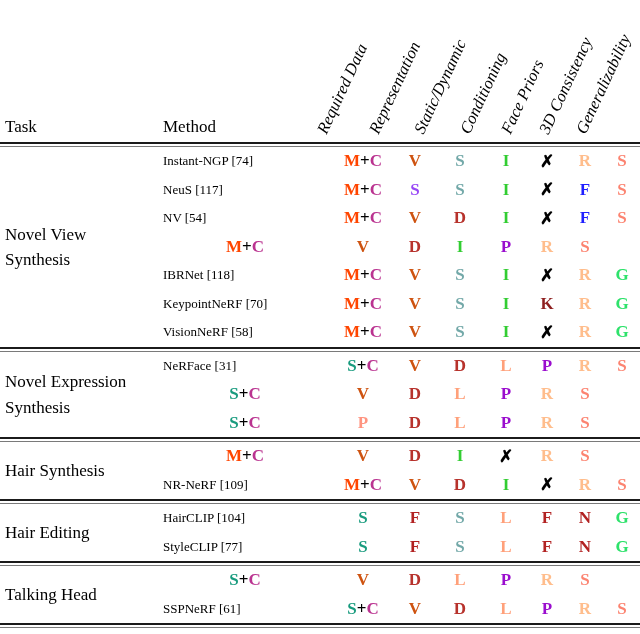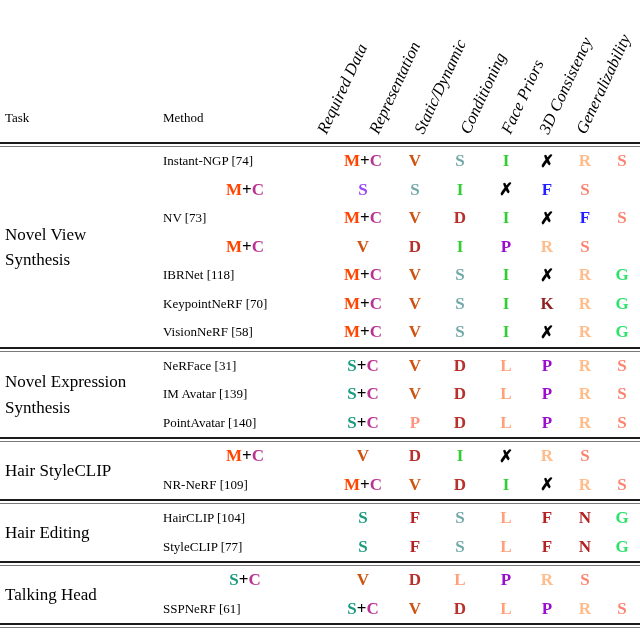--- a/index.html
+++ b/index.html
@@ -2,21 +2,21 @@
 <html><head>
 <meta charset="utf-8">
 <style>
   html,body{margin:0;padding:0;background:#fff;}
   .page{
     width:640px;height:634px;position:relative;background:#fff;
     font-family:"Liberation Serif", serif;color:#000;overflow:hidden;
   }
   
   .header{position:relative;height:142px;}
-  .hlabel{position:absolute;bottom:16px;font-size:13px;text-align:right;}
+  .hlabel{position:absolute;bottom:5px;font-size:17px;text-align:right;}
   .hlabel.task{left:5px;}
   .hlabel.method{left:163px;}
   .rot{
     position:absolute;bottom:5px;white-space:nowrap;
     font-style:italic;font-size:16.5px;
     transform-origin:0 100%;transform:rotate(-65deg);
   }
   
   .rule{height:2px;border-top:2px solid #1b1b1b;border-bottom:1px solid #7a7a7a;}
   
@@ -56,31 +56,32 @@
           <div class="cell data"><span style="color: rgb(255, 69, 0);">M</span><span style="color: rgb(0, 0, 0);">+</span><span style="color: rgb(186, 51, 144);">C</span></div>
           <div class="cell data"><span style="color: rgb(206, 83, 16);">V</span></div>
           <div class="cell data"><span style="color: rgb(114, 168, 168);">S</span></div>
           <div class="cell data"><span style="color: rgb(50, 205, 50);">I</span></div>
           <div class="cell data"><span style="color: rgb(0, 0, 0);">✗</span></div>
           <div class="cell data"><span style="color: rgb(255, 189, 140);">R</span></div>
           <div class="cell data"><span style="color: rgb(252, 131, 112);">S</span></div>
         </div>
         <div class="row">
           <div class="cell"></div>
+          <div class="cell method">NeuS [117]</div>
           <div class="cell data"><span style="color: rgb(255, 69, 0);">M</span><span style="color: rgb(0, 0, 0);">+</span><span style="color: rgb(186, 51, 144);">C</span></div>
           <div class="cell data"><span style="color: rgb(151, 71, 245);">S</span></div>
           <div class="cell data"><span style="color: rgb(114, 168, 168);">S</span></div>
           <div class="cell data"><span style="color: rgb(50, 205, 50);">I</span></div>
           <div class="cell data"><span style="color: rgb(0, 0, 0);">✗</span></div>
           <div class="cell data"><span style="color: rgb(31, 31, 255);">F</span></div>
           <div class="cell data"><span style="color: rgb(252, 131, 112);">S</span></div>
         </div>
         <div class="row">
           <div class="cell"></div>
-          <div class="cell method">NV [73]</div>
+          <div class="cell method">NV [54]</div>
           <div class="cell data"><span style="color: rgb(255, 69, 0);">M</span><span style="color: rgb(0, 0, 0);">+</span><span style="color: rgb(186, 51, 144);">C</span></div>
           <div class="cell data"><span style="color: rgb(206, 83, 16);">V</span></div>
           <div class="cell data"><span style="color: rgb(183, 50, 44);">D</span></div>
           <div class="cell data"><span style="color: rgb(50, 205, 50);">I</span></div>
           <div class="cell data"><span style="color: rgb(0, 0, 0);">✗</span></div>
           <div class="cell data"><span style="color: rgb(31, 31, 255);">F</span></div>
           <div class="cell data"><span style="color: rgb(252, 131, 112);">S</span></div>
         </div>
         <div class="row">
           <div class="cell"></div>
@@ -138,45 +139,43 @@
           <div class="cell data"><span style="color: rgb(24, 155, 126);">S</span><span style="color: rgb(0, 0, 0);">+</span><span style="color: rgb(186, 51, 144);">C</span></div>
           <div class="cell data"><span style="color: rgb(206, 83, 16);">V</span></div>
           <div class="cell data"><span style="color: rgb(183, 50, 44);">D</span></div>
           <div class="cell data"><span style="color: rgb(255, 160, 122);">L</span></div>
           <div class="cell data"><span style="color: rgb(154, 13, 206);">P</span></div>
           <div class="cell data"><span style="color: rgb(255, 189, 140);">R</span></div>
           <div class="cell data"><span style="color: rgb(252, 131, 112);">S</span></div>
         </div>
         <div class="row">
           <div class="cell"></div>
-          <div class="cell method">IM Avatar [139]</div>
-          <div class="cell data"><span style="color: rgb(24, 155, 126);">S</span><span style="color: rgb(0, 0, 0);">+</span><span style="color: rgb(186, 51, 144);">C</span></div>
-          <div class="cell data"><span style="color: rgb(206, 83, 16);">V</span></div>
-          <div class="cell data"><span style="color: rgb(183, 50, 44);">D</span></div>
-          <div class="cell data"><span style="color: rgb(255, 160, 122);">L</span></div>
-          <div class="cell data"><span style="color: rgb(154, 13, 206);">P</span></div>
-          <div class="cell data"><span style="color: rgb(255, 189, 140);">R</span></div>
-          <div class="cell data"><span style="color: rgb(252, 131, 112);">S</span></div>
-        </div>
-        <div class="row">
-          <div class="cell"></div>
-          <div class="cell method">PointAvatar [140]</div>
+          <div class="cell data"><span style="color: rgb(24, 155, 126);">S</span><span style="color: rgb(0, 0, 0);">+</span><span style="color: rgb(186, 51, 144);">C</span></div>
+          <div class="cell data"><span style="color: rgb(206, 83, 16);">V</span></div>
+          <div class="cell data"><span style="color: rgb(183, 50, 44);">D</span></div>
+          <div class="cell data"><span style="color: rgb(255, 160, 122);">L</span></div>
+          <div class="cell data"><span style="color: rgb(154, 13, 206);">P</span></div>
+          <div class="cell data"><span style="color: rgb(255, 189, 140);">R</span></div>
+          <div class="cell data"><span style="color: rgb(252, 131, 112);">S</span></div>
+        </div>
+        <div class="row">
+          <div class="cell"></div>
           <div class="cell data"><span style="color: rgb(24, 155, 126);">S</span><span style="color: rgb(0, 0, 0);">+</span><span style="color: rgb(186, 51, 144);">C</span></div>
           <div class="cell data"><span style="color: rgb(255, 148, 128);">P</span></div>
           <div class="cell data"><span style="color: rgb(183, 50, 44);">D</span></div>
           <div class="cell data"><span style="color: rgb(255, 160, 122);">L</span></div>
           <div class="cell data"><span style="color: rgb(154, 13, 206);">P</span></div>
           <div class="cell data"><span style="color: rgb(255, 189, 140);">R</span></div>
           <div class="cell data"><span style="color: rgb(252, 131, 112);">S</span></div>
         </div>
       </div>
       <div class="rule"></div>
       <div class="group">
         <div class="task-label">
-          <div>Hair StyleCLIP</div>
+          <div>Hair Synthesis</div>
         </div>
         <div class="row">
           <div class="cell"></div>
           <div class="cell data"><span style="color: rgb(255, 69, 0);">M</span><span style="color: rgb(0, 0, 0);">+</span><span style="color: rgb(186, 51, 144);">C</span></div>
           <div class="cell data"><span style="color: rgb(206, 83, 16);">V</span></div>
           <div class="cell data"><span style="color: rgb(183, 50, 44);">D</span></div>
           <div class="cell data"><span style="color: rgb(50, 205, 50);">I</span></div>
           <div class="cell data"><span style="color: rgb(0, 0, 0);">✗</span></div>
           <div class="cell data"><span style="color: rgb(255, 189, 140);">R</span></div>
           <div class="cell data"><span style="color: rgb(252, 131, 112);">S</span></div>

